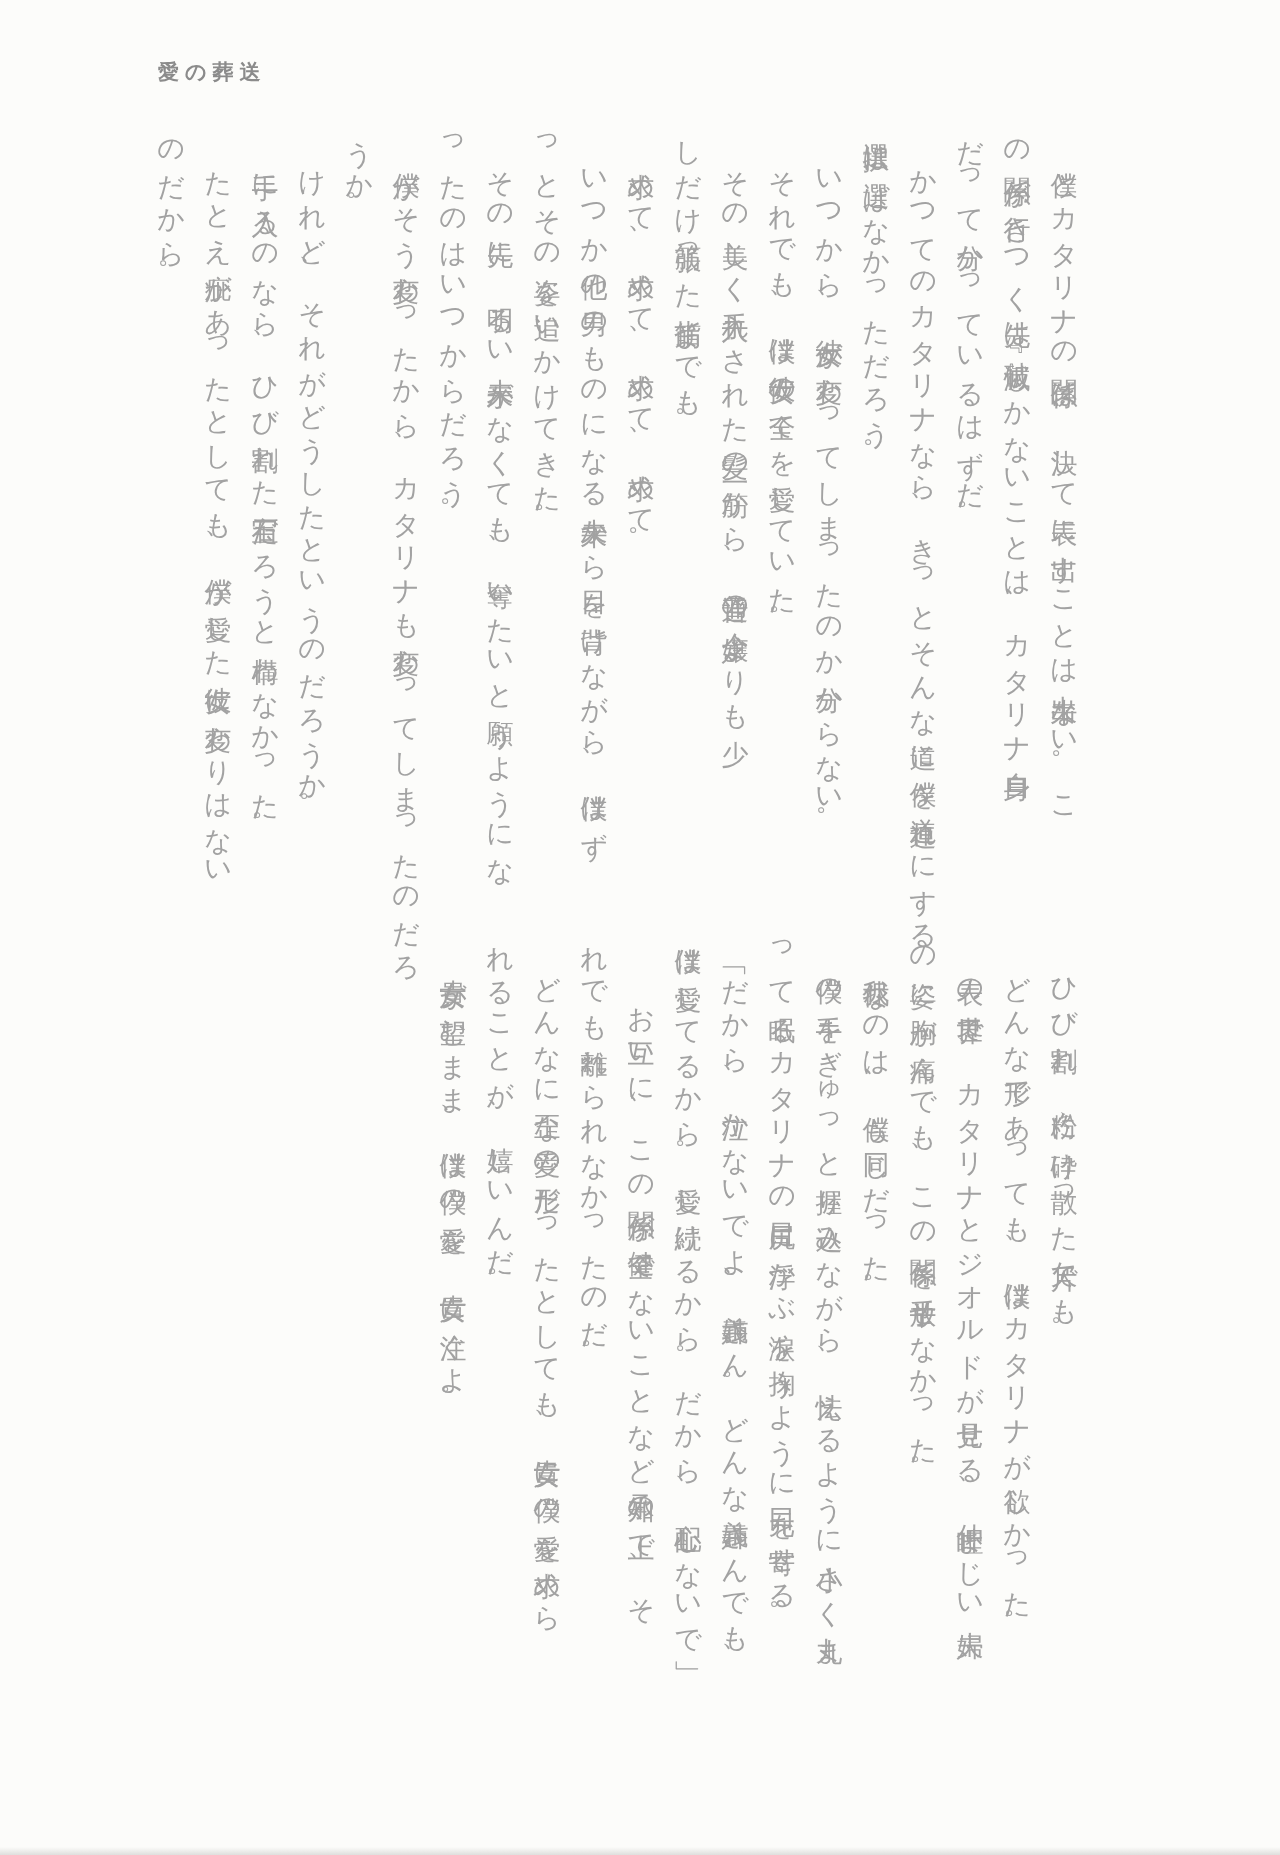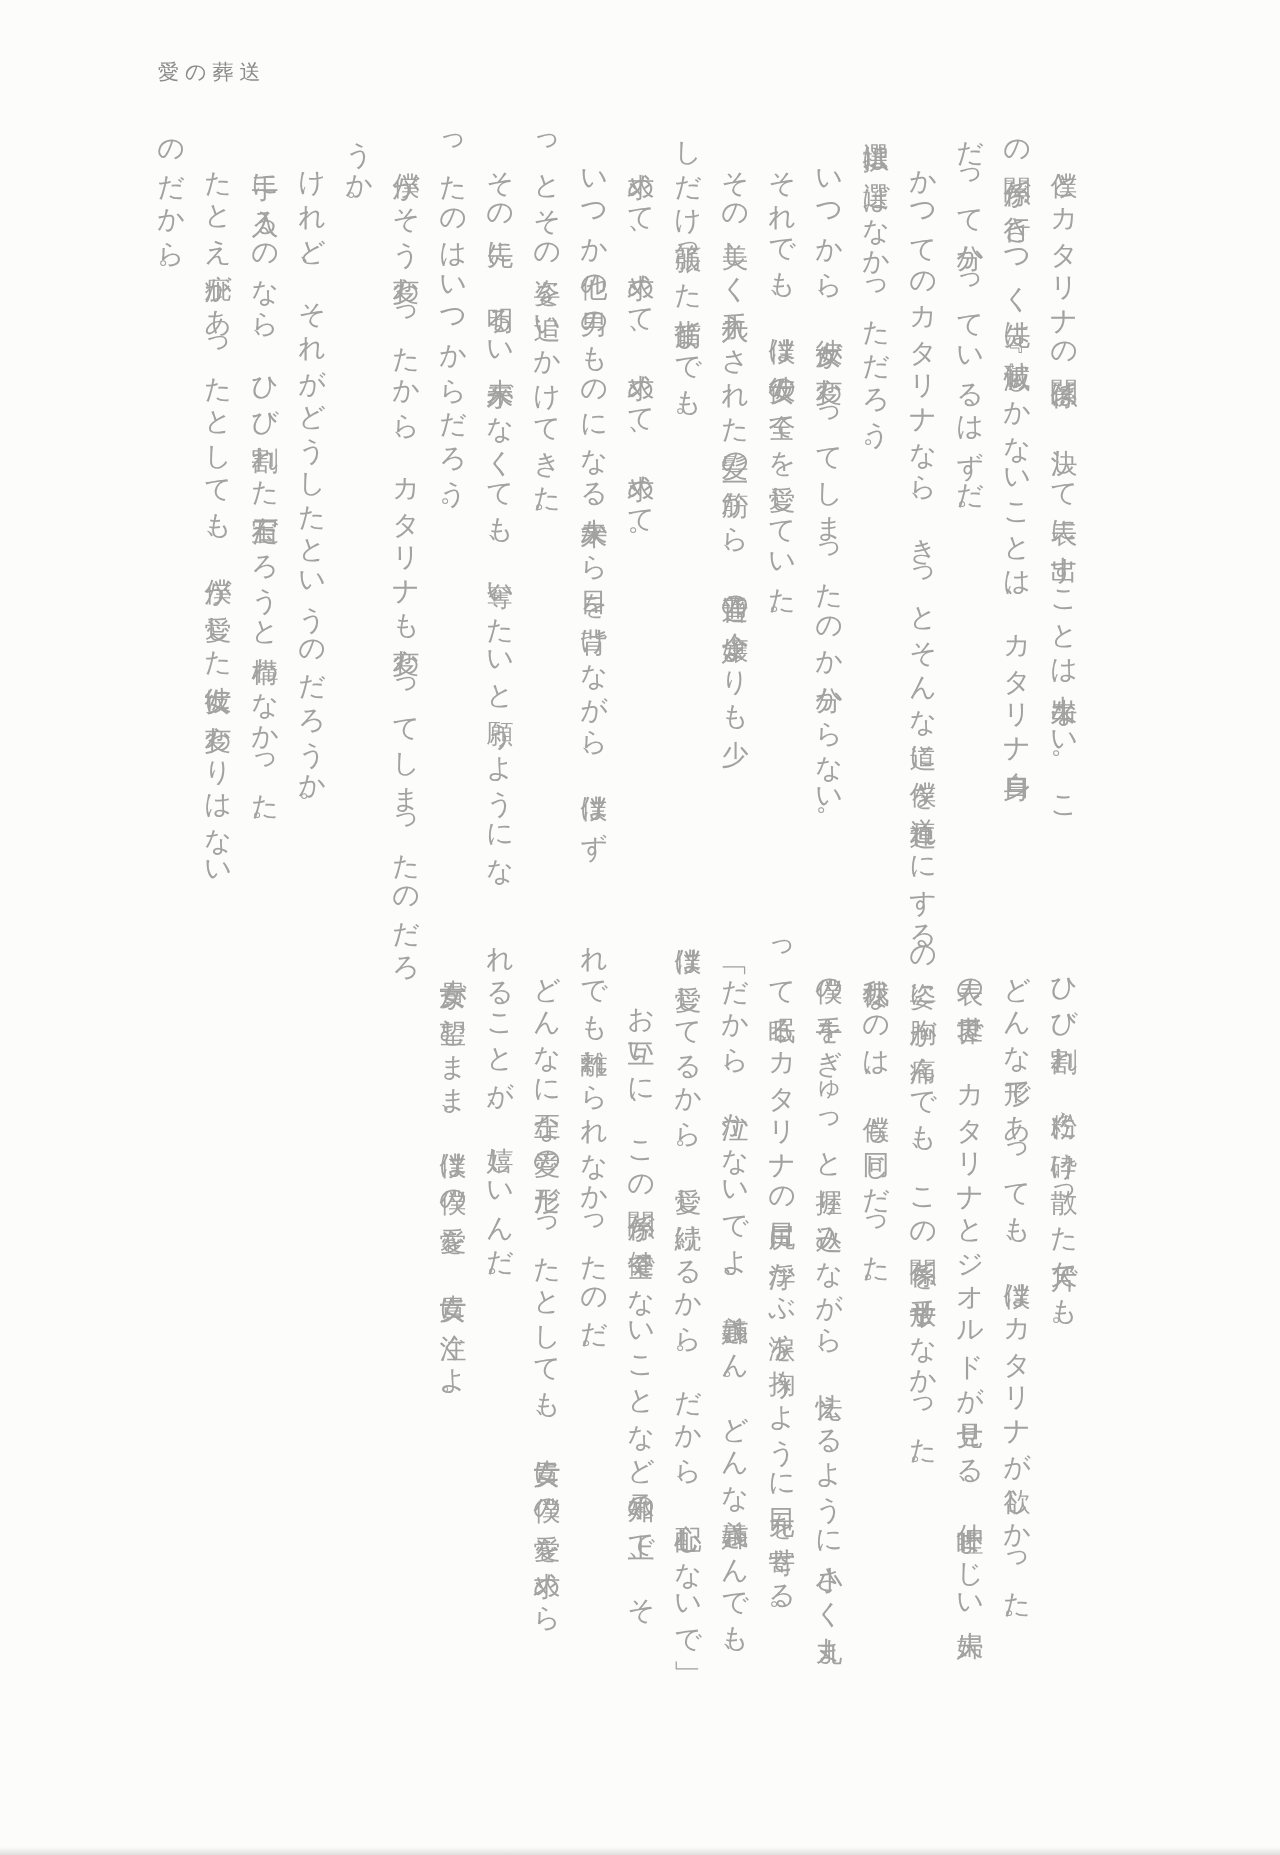--- a/index.html
+++ b/index.html
@@ -8,20 +8,21 @@
     background:var(--bg,#fcfcfa);
     font-family:"Liberation Serif","DejaVu Serif",serif;
     overflow:hidden;position:relative;
   }
   .page{position:absolute;inset:0;}
   .header{
     position:absolute;left:158px;top:58px;
     font-size:21px;letter-spacing:6px;
     color:var(--header,#8b8b8b);
     white-space:nowrap;
+    font-weight:bold;
   }
   .vblock{
     position:absolute;
     writing-mode:vertical-rl;
     text-orientation:mixed;
     font-size:27px;
     line-height:47px;      
     letter-spacing:3px;    
     color:var(--ink,#a2a2a2);
     white-space:nowrap;

